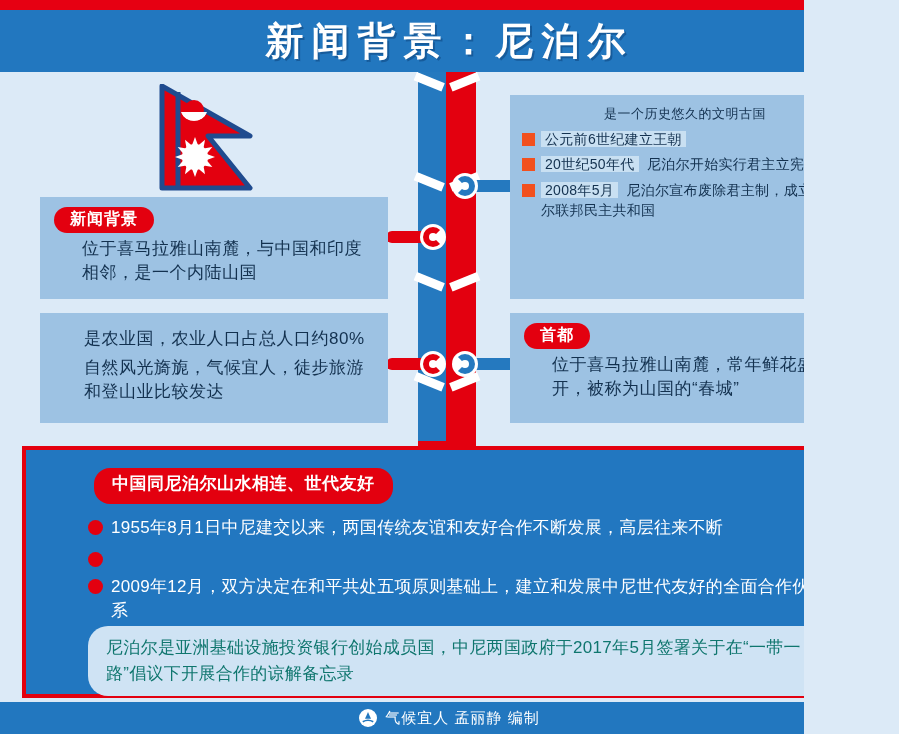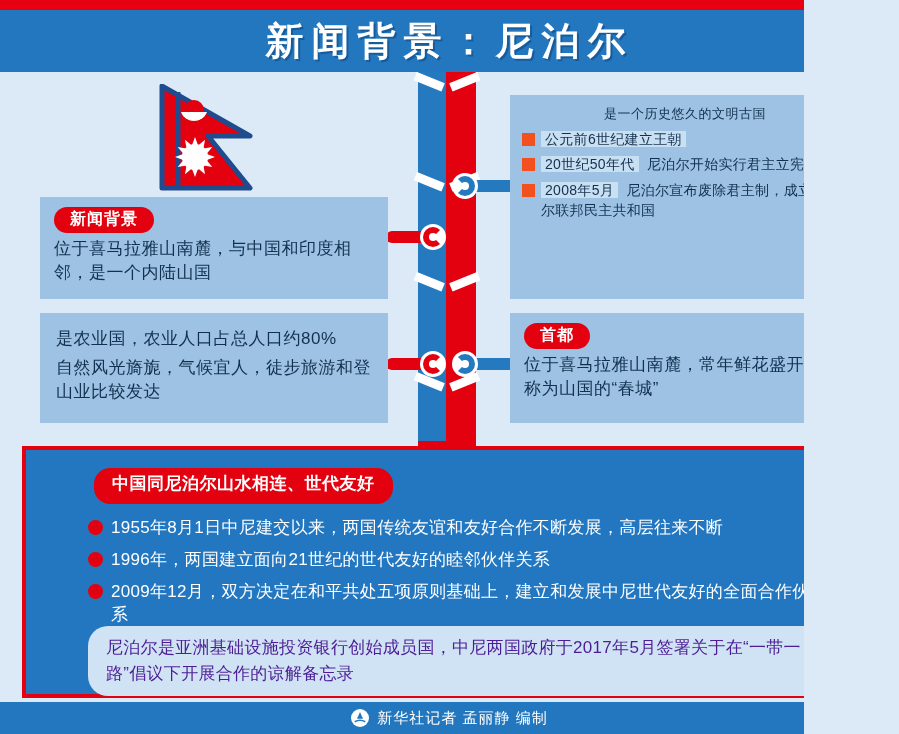--- a/index.html
+++ b/index.html
@@ -56,21 +56,21 @@
   .card-agri{left:40px;top:313px;width:348px;height:110px;padding:14px 14px 8px 16px;}
   .card-hist{left:510px;top:95px;width:350px;height:204px;padding:8px 10px 8px 10px;}
   .card-cap{left:510px;top:313px;width:350px;height:110px;padding:10px 12px 8px 14px;}
 
   .badge{
     display:inline-block;background:#e3000f;color:#ffffff;
     border-radius:13px;padding:2px 16px 3px 16px;
     font-size:16px;font-weight:bold;line-height:1.3;letter-spacing:1px;
     margin-bottom:4px;
   }
-  .ctext{font-size:17px;line-height:1.45;letter-spacing:.5px;}
+  .ctext{font-size:17px;line-height:1.45;letter-spacing:.5px;margin-left:28px;}
   .ctext p{margin:0 0 4px 0;}
 
   .hist-intro{font-size:13px;text-align:center;letter-spacing:.5px;margin:2px 0 6px 0;}
   .hist-item{display:flex;align-items:flex-start;font-size:14px;line-height:1.45;margin-bottom:5px;letter-spacing:.3px;}
   .sq{flex:0 0 auto;width:13px;height:13px;background:#f2501e;margin:4px 6px 0 2px;}
   .hl{background:#c9e0f2;padding:0 4px;}
   .hist-body{padding-left:0px;}
 
   
   .panel{
@@ -80,21 +80,21 @@
   .panel-badge{
     display:inline-block;background:#e3000f;color:#ffffff;border-radius:16px;
     padding:4px 18px 9px 18px;font-size:17px;font-weight:bold;letter-spacing:.5px;
     margin:18px 0 4px 68px;
   }
   .p-item{display:flex;align-items:flex-start;color:#ffffff;font-size:17px;line-height:1.4;
           margin:8px 0 0 62px;letter-spacing:.3px;max-width:770px;}
   .dot{flex:0 0 auto;width:15px;height:15px;border-radius:50%;background:#e3000f;margin:4px 8px 0 0;}
   .note{
     position:absolute;left:62px;top:176px;width:740px;
-    background:#cfe3f4;color:#4c1d95;border-radius:20px;
+    background:#cfe3f4;color:#0f766e;border-radius:20px;
     padding:9px 18px 10px 18px;font-size:17px;line-height:1.5;box-sizing:border-box;letter-spacing:.3px;
   }
 
   
   .footer{position:absolute;left:0;top:702px;width:899px;height:32px;background:#2277bf;
           display:flex;align-items:center;justify-content:center;gap:8px;}
   .footer-text{color:#ffffff;font-size:15px;letter-spacing:1px;}
   .logo{width:18px;height:18px;border-radius:50%;background:#ffffff;position:relative;}
 </style>
 </head>
@@ -200,32 +200,31 @@
 
   <div class="panel">
     <span class="panel-badge">中国同尼泊尔山水相连、世代友好</span>
 
     <div class="p-item">
       <span class="dot"></span>
       <span>1955年8月1日中尼建交以来，两国传统友谊和友好合作不断发展，高层往来不断</span>
     </div>
     <div class="p-item">
       <span class="dot"></span>
-      <span>1996年，两国建立面向21世纪的世代友好的睦邻伙伴关系</span>
     </div>
     <div class="p-item">
       <span class="dot"></span>
       <span>2009年12月，双方决定在和平共处五项原则基础上，建立和发展中尼世代友好的全面合作伙伴关系</span>
     </div>
 
     <div class="note">尼泊尔是亚洲基础设施投资银行创始成员国，中尼两国政府于2017年5月签署关于在“一带一路”倡议下开展合作的谅解备忘录</div>
   </div>
 
   <div class="footer">
     <svg class="logo" viewBox="0 0 24 24">
       <circle cx="12" cy="12" r="11" fill="#ffffff"></circle>
       <path d="M12 4 L16 13 L8 13 Z" fill="#2277bf"></path>
       <path d="M5 17 q7 -4 14 0" stroke="#2277bf" stroke-width="2" fill="none"></path>
     </svg>
-    <span class="footer-text">新华社记者 孟丽静 编制</span>
+    <span class="footer-text">气候宜人 孟丽静 编制</span>
   </div>
 
 </div>
 
 </body></html>

